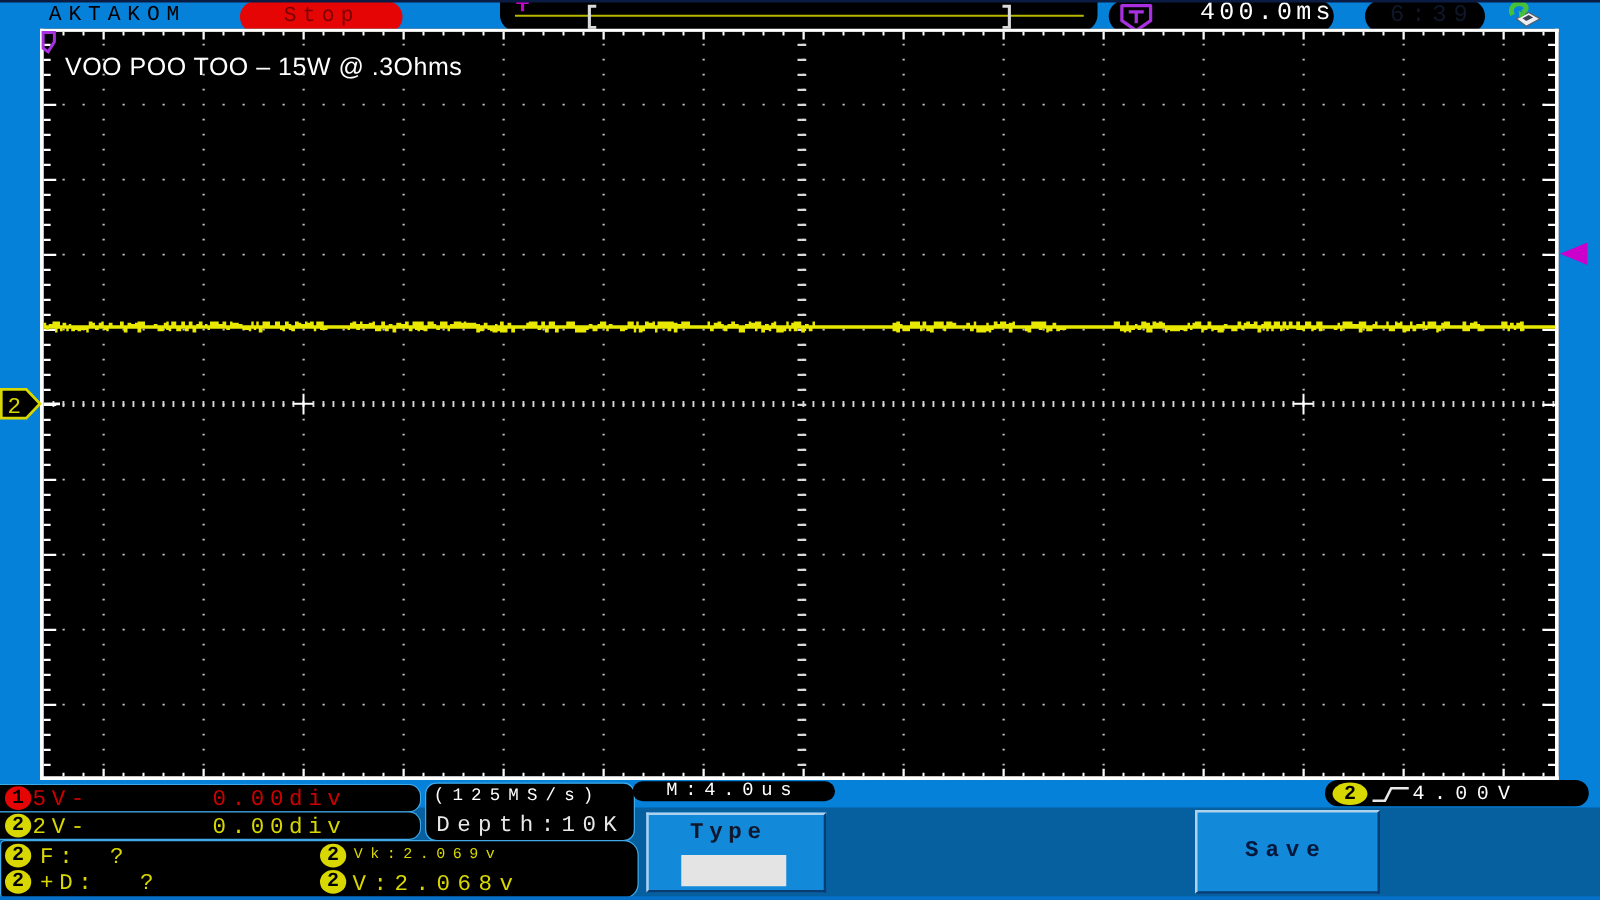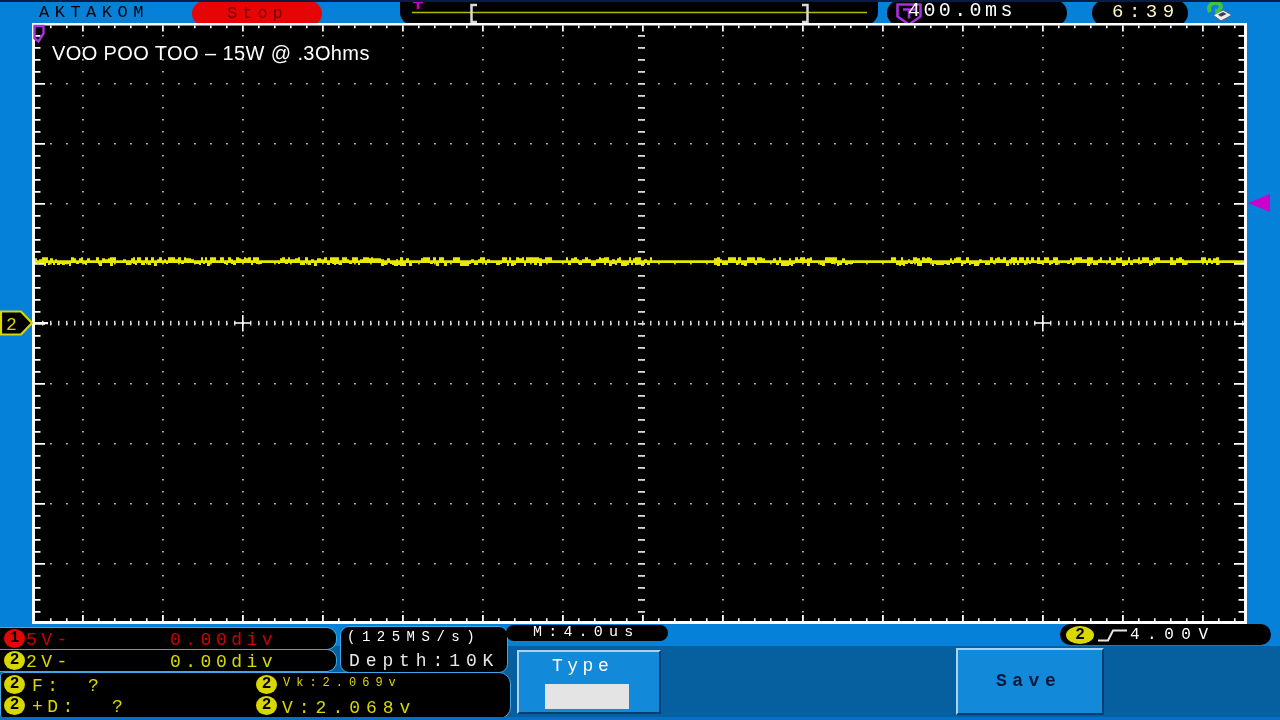--- a/index.html
+++ b/index.html
@@ -14,23 +14,23 @@
 <path d="M413 2 h10 M418 2 v7" stroke="#cc00cc" stroke-width="2.5" fill="none"></path>
 <path d="M412 12.5 H867" stroke="#b8b800" stroke-width="1.6"></path>
 <path d="M477 5 h-5.5 v17 h5.5" stroke="#d9d9d9" stroke-width="2.5" fill="none"></path>
 <path d="M802 5 h5.5 v17 h-5.5" stroke="#d9d9d9" stroke-width="2.5" fill="none"></path>
 </svg>
 <div style="position:absolute;left:887px;top:0;width:180px;height:26px;border-radius:13px;background:#000;"></div>
 <svg style="position:absolute;left:895px;top:2px;" width="28" height="24">
 <path d="M2.5 2.5 H25.5 V14.5 L14 22.5 L2.5 14.5 Z" fill="none" stroke="#a830e0" stroke-width="2.6" stroke-linejoin="round"></path>
 <path d="M8 7.5 h12 M14 7.5 v9" stroke="#a830e0" stroke-width="2.6"></path>
 </svg>
-<div style="position:absolute;left:908px;top:-1px;font-family:'Liberation Mono',monospace;font-size:20px;letter-spacing:3.4px;font-weight:400;color:#fff;white-space:pre;">400.0ms</div>
+<div style="position:absolute;left:960px;top:-1px;font-family:'Liberation Mono',monospace;font-size:20px;letter-spacing:3.4px;font-weight:400;color:#fff;white-space:pre;">400.0ms</div>
 <div style="position:absolute;left:1092px;top:0;width:96px;height:26px;border-radius:13px;background:#000;"></div>
-<div style="position:absolute;left:1112px;top:1px;font-family:'Liberation Mono',monospace;font-size:19px;letter-spacing:5.5px;font-weight:400;color:#fef9c3;white-space:pre;">6:39</div>
+<div style="position:absolute;left:1112px;top:1px;font-family:'Liberation Mono',monospace;font-size:19px;letter-spacing:5.5px;font-weight:400;color:#0f172a;white-space:pre;">6:39</div>
 <svg style="position:absolute;left:1205px;top:1px;" width="32" height="22">
 <path d="M8 14 L18 9 L27 14 L16 20 Z" fill="#ecedf2" stroke="#55606e" stroke-width="1"></path>
 <path d="M13 13.5 L18 11 L21.5 13 L16 15.8 Z" fill="#3a4050"></path>
 <path d="M5 11 C2 5 7 1 12 2 C17 3 17 7 13 9" fill="none" stroke="#46c23a" stroke-width="4"></path>
 <path d="M10.5 13.5 l-0.5-6 5.5 2.8 z" fill="#46c23a"></path>
 </svg>
 <svg style="position:absolute;left:0;top:0;" width="1280" height="720">
     <rect x="32" y="23" width="1215" height="601" fill="#000"></rect>
 <rect x="32" y="23" width="3" height="601" fill="#fff"></rect>
 <rect x="1244" y="23" width="3" height="601" fill="#fff"></rect>
@@ -73,18 +73,18 @@
 <div style="position:absolute;left:32px;top:676px;font-family:'Liberation Mono',monospace;font-size:18px;letter-spacing:4.5px;font-weight:400;color:#d8d800;white-space:pre;">F:</div>
 <div style="position:absolute;left:88px;top:676px;font-family:'Liberation Mono',monospace;font-size:18px;letter-spacing:4.5px;font-weight:400;color:#d8d800;white-space:pre;">?</div>
 <div style="position:absolute;left:256px;top:675px;width:21px;height:19px;border-radius:50%;background:#d8d800;color:#000;font-family:'Liberation Mono',monospace;font-size:16px;font-weight:700;text-align:center;line-height:19px;">2</div>
 <div style="position:absolute;left:283px;top:676px;font-family:'Liberation Mono',monospace;font-size:12px;letter-spacing:6px;font-weight:400;color:#d8d800;white-space:pre;">Vk:2.069v</div>
 <div style="position:absolute;left:4px;top:696px;width:21px;height:19px;border-radius:50%;background:#d8d800;color:#000;font-family:'Liberation Mono',monospace;font-size:16px;font-weight:700;text-align:center;line-height:19px;">2</div>
 <div style="position:absolute;left:32px;top:697px;font-family:'Liberation Mono',monospace;font-size:18px;letter-spacing:4.5px;font-weight:400;color:#d8d800;white-space:pre;">+D:</div>
 <div style="position:absolute;left:112px;top:697px;font-family:'Liberation Mono',monospace;font-size:18px;letter-spacing:4.5px;font-weight:400;color:#d8d800;white-space:pre;">?</div>
 <div style="position:absolute;left:256px;top:696px;width:21px;height:19px;border-radius:50%;background:#d8d800;color:#000;font-family:'Liberation Mono',monospace;font-size:16px;font-weight:700;text-align:center;line-height:19px;">2</div>
 <div style="position:absolute;left:282px;top:698px;font-family:'Liberation Mono',monospace;font-size:18px;letter-spacing:6px;font-weight:400;color:#d8d800;white-space:pre;">V:2.068v</div>
 <div style="position:absolute;left:517px;top:650px;width:140px;height:60px;background:#1389da;border-top:2px solid #aed2ee;border-left:2px solid #aed2ee;border-right:2px solid #0a3c74;border-bottom:2px solid #0a3c74;"></div>
-<div style="position:absolute;left:552px;top:656px;font-family:'Liberation Mono',monospace;font-size:18px;letter-spacing:4.5px;font-weight:400;color:#ffffff;white-space:pre;">Type</div>
+<div style="position:absolute;left:552px;top:656px;font-family:'Liberation Mono',monospace;font-size:18px;letter-spacing:4.5px;font-weight:700;color:#0f172a;white-space:pre;">Type</div>
 <div style="position:absolute;left:545px;top:684px;width:84px;height:25px;background:#e4e4e4;"></div>
 <div style="position:absolute;left:549px;top:728px;font-family:'Liberation Mono',monospace;font-size:16px;letter-spacing:5.5px;font-weight:400;color:#000;white-space:pre;text-decoration:underline;">Image</div>
 <div style="position:absolute;left:956px;top:648px;width:144px;height:63px;background:#1389da;border-top:2px solid #aed2ee;border-left:2px solid #aed2ee;border-right:2px solid #0a3c74;border-bottom:2px solid #0a3c74;"></div>
 <div style="position:absolute;left:996px;top:671px;font-family:'Liberation Mono',monospace;font-size:18px;letter-spacing:5.5px;font-weight:700;color:#04173c;white-space:pre;">Save</div>
 <div style="position:absolute;left:0;top:717px;width:1280px;height:3px;background:#0570c9;"></div>
 
 </body></html>

